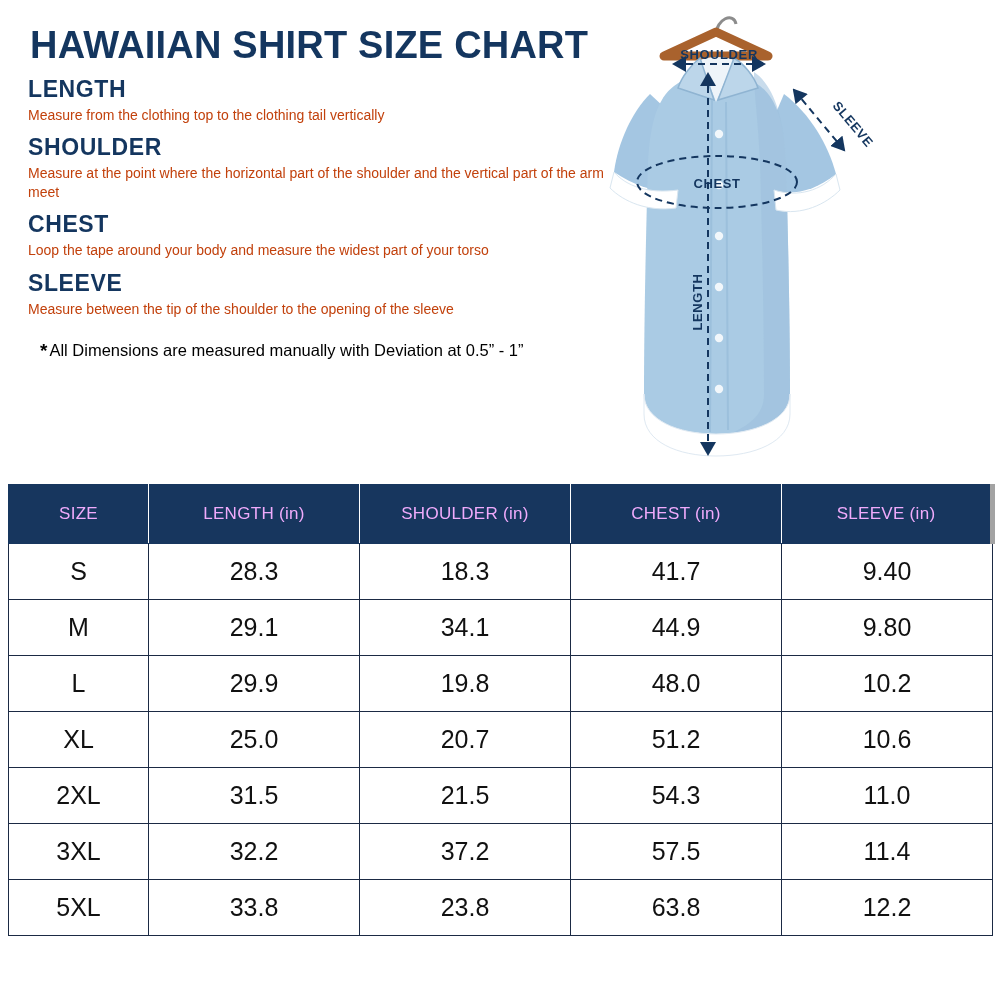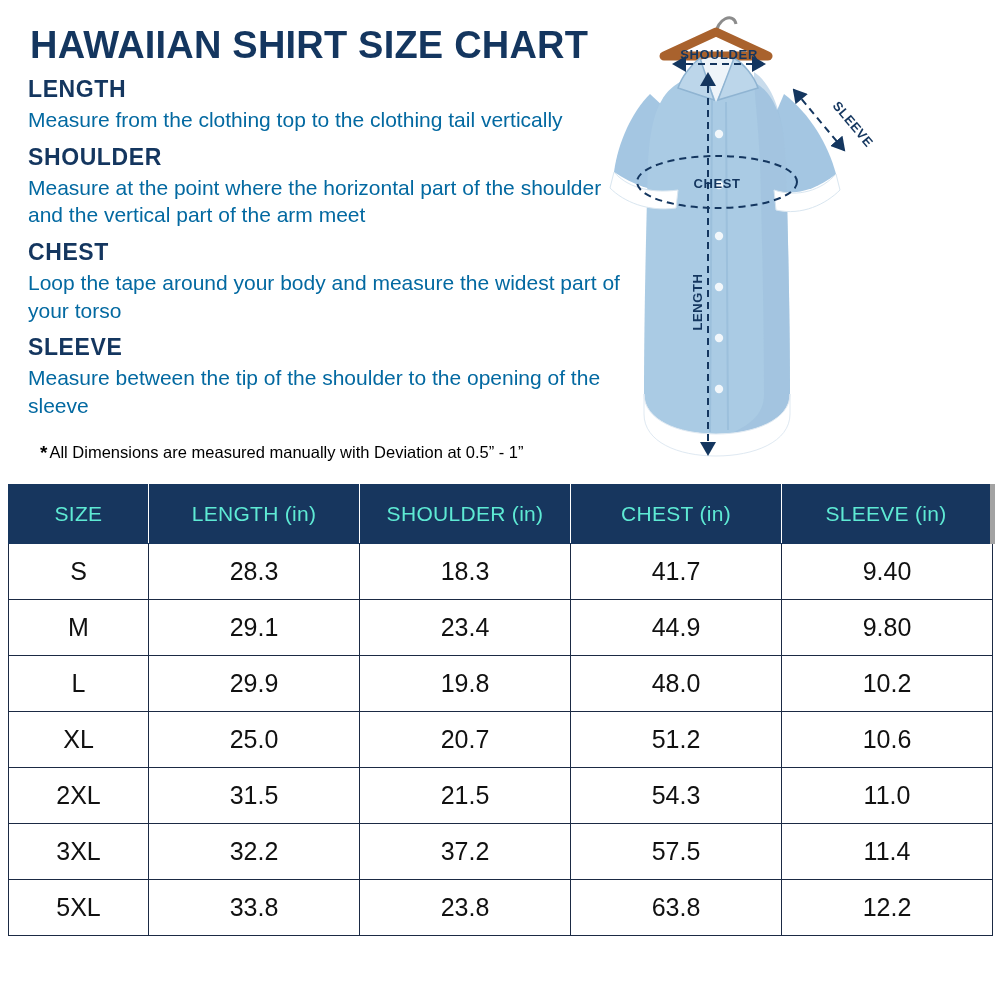--- a/index.html
+++ b/index.html
@@ -40,22 +40,22 @@
     width: 600px;
   }
   .def-term {
     font-size: 23px;
     font-weight: bold;
     color: #14365f;
     letter-spacing: 0.6px;
     margin-top: 10px;
   }
   .def-desc {
-    font-size: 21px;
-    color: #0369a1;
+    font-size: 14px;
+    color: #c2410c;
     line-height: 1.32;
     margin-top: 3px;
     font-weight: 400;
   }
   .note {
     margin-top: 22px;
     margin-left: 12px;
     font-size: 16.5px;
     color: #000000;
   }
@@ -91,22 +91,22 @@
     table-layout: fixed;
   }
   table.size-table th,
   table.size-table td {
     border: 1px solid #1b2a44;
     text-align: center;
     font-weight: 400;
   }
   table.size-table thead th {
     background: #17365e;
-    color: #5eead4;
-    font-size: 21px;
+    color: #f0abfc;
+    font-size: 17px;
     height: 56px;
     letter-spacing: 0.3px;
     border: 1px solid #17365e;
     border-right: 1px solid #ffffff;
   }
   table.size-table thead th:last-child {
     border-right: 5px solid #a3a3a3;
   }
   table.size-table tbody td {
     font-size: 25px;
@@ -260,21 +260,21 @@
         <tr>
           <td>S</td>
           <td>28.3</td>
           <td>18.3</td>
           <td>41.7</td>
           <td>9.40</td>
         </tr>
         <tr>
           <td>M</td>
           <td>29.1</td>
-          <td>23.4</td>
+          <td>34.1</td>
           <td>44.9</td>
           <td>9.80</td>
         </tr>
         <tr>
           <td>L</td>
           <td>29.9</td>
           <td>19.8</td>
           <td>48.0</td>
           <td>10.2</td>
         </tr>

